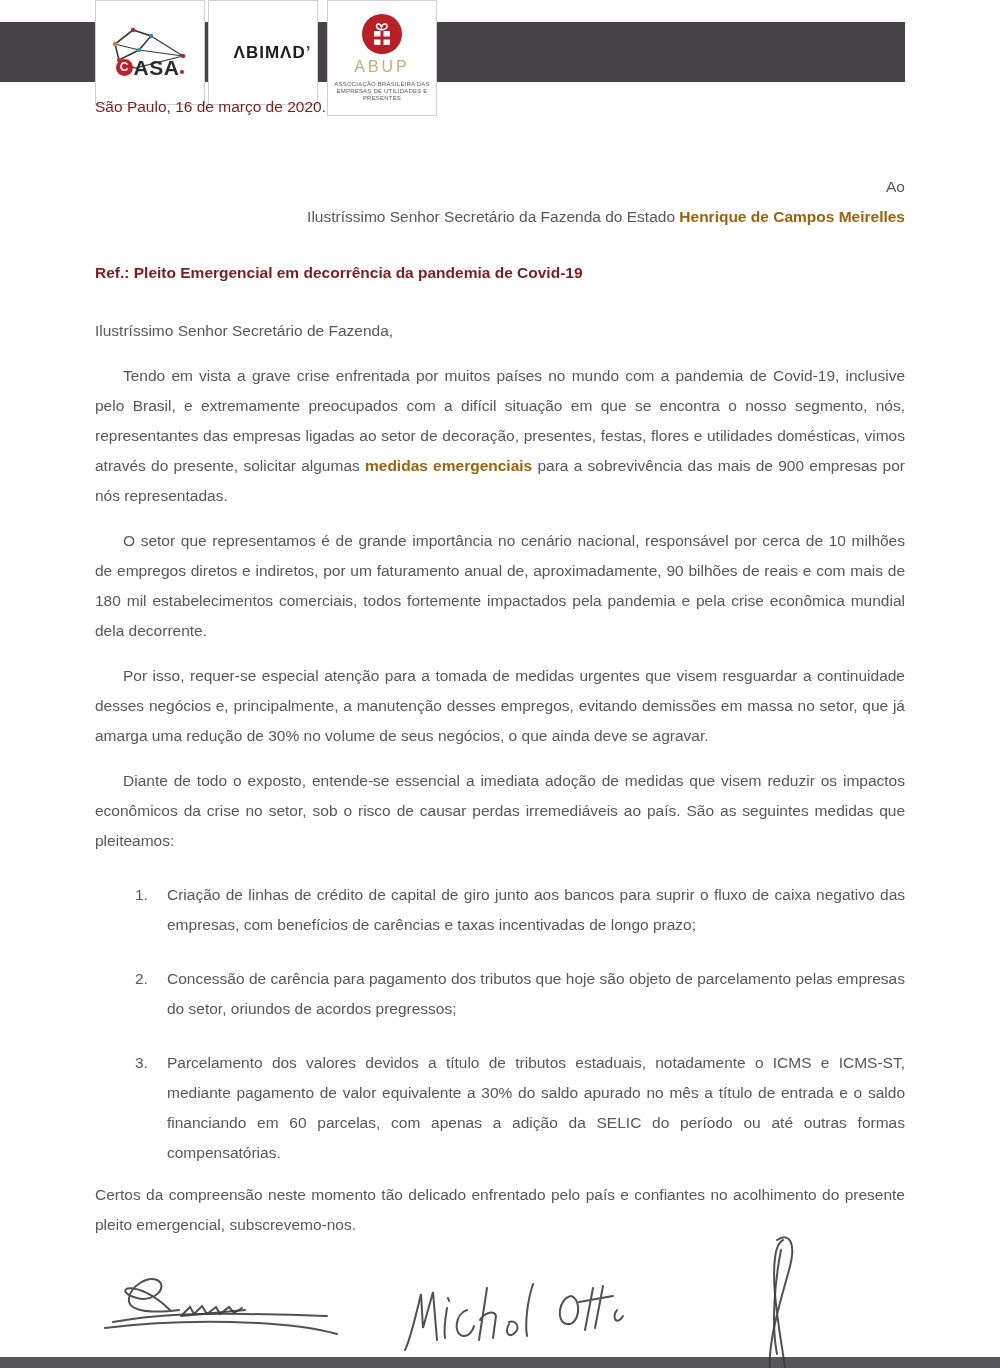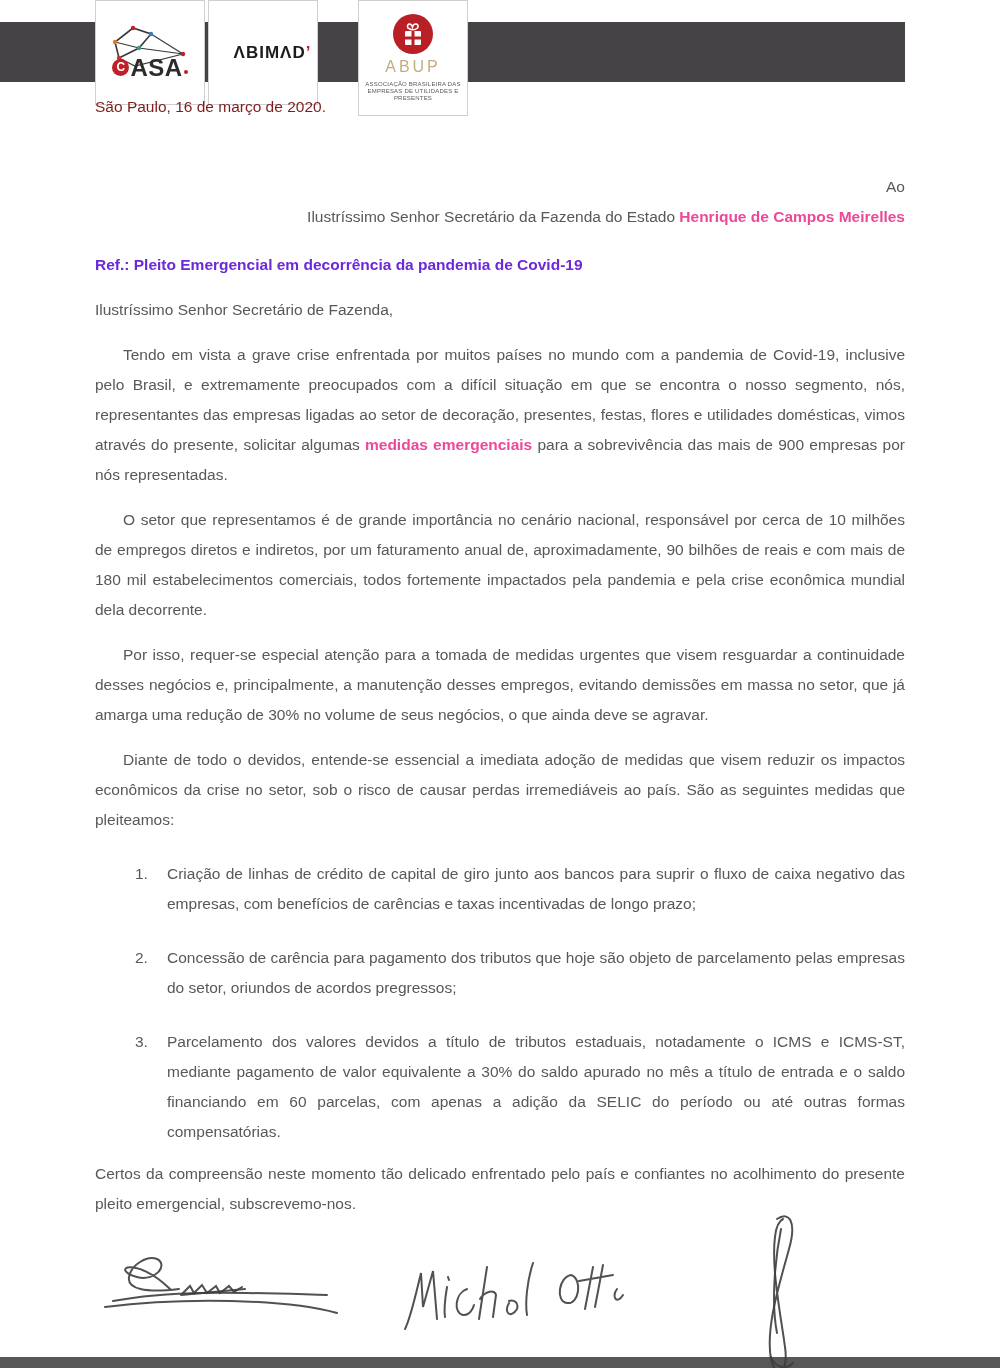--- a/index.html
+++ b/index.html
@@ -18,29 +18,29 @@
     position:absolute; left:0; bottom:0; width:1000px; height:11px;
     background:#58585a;
   }
   .logo-box {
     position:absolute; top:0; background:#ffffff;
     border:1px solid #cfcfcf; box-sizing:border-box;
     display:flex; flex-direction:column; align-items:center; justify-content:center;
   }
   .logo-casa { left:95px; width:110px; height:105px; }
   .logo-abimad { left:208px; width:110px; height:105px; }
-  .logo-abup { left:327px; width:110px; height:116px;margin-left:31px; }
+  .logo-abup { left:327px; width:110px; height:116px; }
 
   .casa-word { display:flex; align-items:center; margin-top:-14px; }
   .casa-c {
     width:17px; height:17px; border-radius:50%; background:#c02128;
     color:#ffffff; font-weight:bold; font-size:12px; line-height:17px;
     text-align:center; margin-right:1px;
   }
-  .casa-rest { font-size:24px; font-weight:bold; color:#2e2b2c; letter-spacing:.5px; }
+  .casa-rest { font-size:21px; font-weight:bold; color:#2e2b2c; letter-spacing:.5px; }
   .casa-dot { width:4px; height:4px; background:#c02128; border-radius:50%; margin:8px 0 0 1px; }
 
   .abimad-word { font-size:17px; font-weight:bold; color:#1d1b1c; letter-spacing:1px;margin-left:19px; }
   .abimad-mark { color:#c02128; font-weight:bold; }
 
   .abup-circle {
     width:40px; height:40px; border-radius:50%; background:#b92025;
     display:flex; align-items:center; justify-content:center;
   }
   .abup-word { font-size:16px; color:#c3ad7d; letter-spacing:3px; margin-top:4px; }
@@ -49,23 +49,23 @@
     width:96px; margin-top:5px; letter-spacing:.2px;
   }
 
   
   .content {
     position:absolute; left:95px; top:0; width:810px;
     color:#58585b; font-size:15.5px; line-height:30px;
   }
   .date-line { margin-top:92px; text-align:left; color:#7f1d1d; }
   .addr-block { margin-top:50px;text-align:right; }
-  .bold-dark { font-weight:bold; color:#ec4899; }
-  .ref-line { margin-top:18px; font-weight:bold; color:#6d28d9; }
-  .greeting { margin-top:15px; }
+  .bold-dark { font-weight:bold; color:#a16207; }
+  .ref-line { margin-top:26px; font-weight:bold; color:#7f1d1d; }
+  .greeting { margin-top:28px; }
   p.para { margin:15px 0 0 0; text-align:justify; text-indent:28px; }
   .list { margin-top:10px; }
   .list-item { display:flex; margin-top:24px; }
   .list-num { width:32px; margin-left:40px; flex:none; }
   .list-text { flex:1; text-align:justify; }
   .closing { margin-top:12px; text-align:justify; }
   .signoff { margin-top:20px; }
 
   
   .sig-row {
@@ -134,21 +134,21 @@
   <div class="ref-line">Ref.: Pleito Emergencial em decorrência da pandemia de Covid-19</div>
 
   <div class="greeting">Ilustríssimo Senhor Secretário de Fazenda,</div>
 
   <p class="para">
     <span>Tendo em vista a grave crise enfrentada por muitos países no mundo com a pandemia de Covid-19, inclusive pelo Brasil, e extremamente preocupados com a difícil situação em que se encontra o nosso segmento, nós, representantes das empresas ligadas ao setor de decoração, presentes, festas, flores e utilidades domésticas, vimos através do presente, solicitar algumas </span><span class="bold-dark">medidas emergenciais</span><span> para a sobrevivência das mais de 900 empresas por nós representadas.</span>
   </p>
 
   <p class="para">O setor que representamos é de grande importância no cenário nacional, responsável por cerca de 10 milhões de empregos diretos e indiretos, por um faturamento anual de, aproximadamente, 90 bilhões de reais e com mais de 180 mil estabelecimentos comerciais, todos fortemente impactados pela pandemia e pela crise econômica mundial dela decorrente.</p>
   <p class="para">Por isso, requer-se especial atenção para a tomada de medidas urgentes que visem resguardar a continuidade desses negócios e, principalmente, a manutenção desses empregos, evitando demissões em massa no setor, que já amarga uma redução de 30% no volume de seus negócios, o que ainda deve se agravar.</p>
-  <p class="para">Diante de todo o devidos, entende-se essencial a imediata adoção de medidas que visem reduzir os impactos econômicos da crise no setor, sob o risco de causar perdas irremediáveis ao país. São as seguintes medidas que pleiteamos:</p>
+  <p class="para">Diante de todo o exposto, entende-se essencial a imediata adoção de medidas que visem reduzir os impactos econômicos da crise no setor, sob o risco de causar perdas irremediáveis ao país. São as seguintes medidas que pleiteamos:</p>
 
   <div class="list">
     <div class="list-item">
       <span class="list-num">1.</span>
       <span class="list-text">Criação de linhas de crédito de capital de giro junto aos bancos para suprir o fluxo de caixa negativo das empresas, com benefícios de carências e taxas incentivadas de longo prazo;</span>
     </div>
     <div class="list-item">
       <span class="list-num">2.</span>
       <span class="list-text">Concessão de carência para pagamento dos tributos que hoje são objeto de parcelamento pelas empresas do setor, oriundos de acordos pregressos;</span>
     </div>

